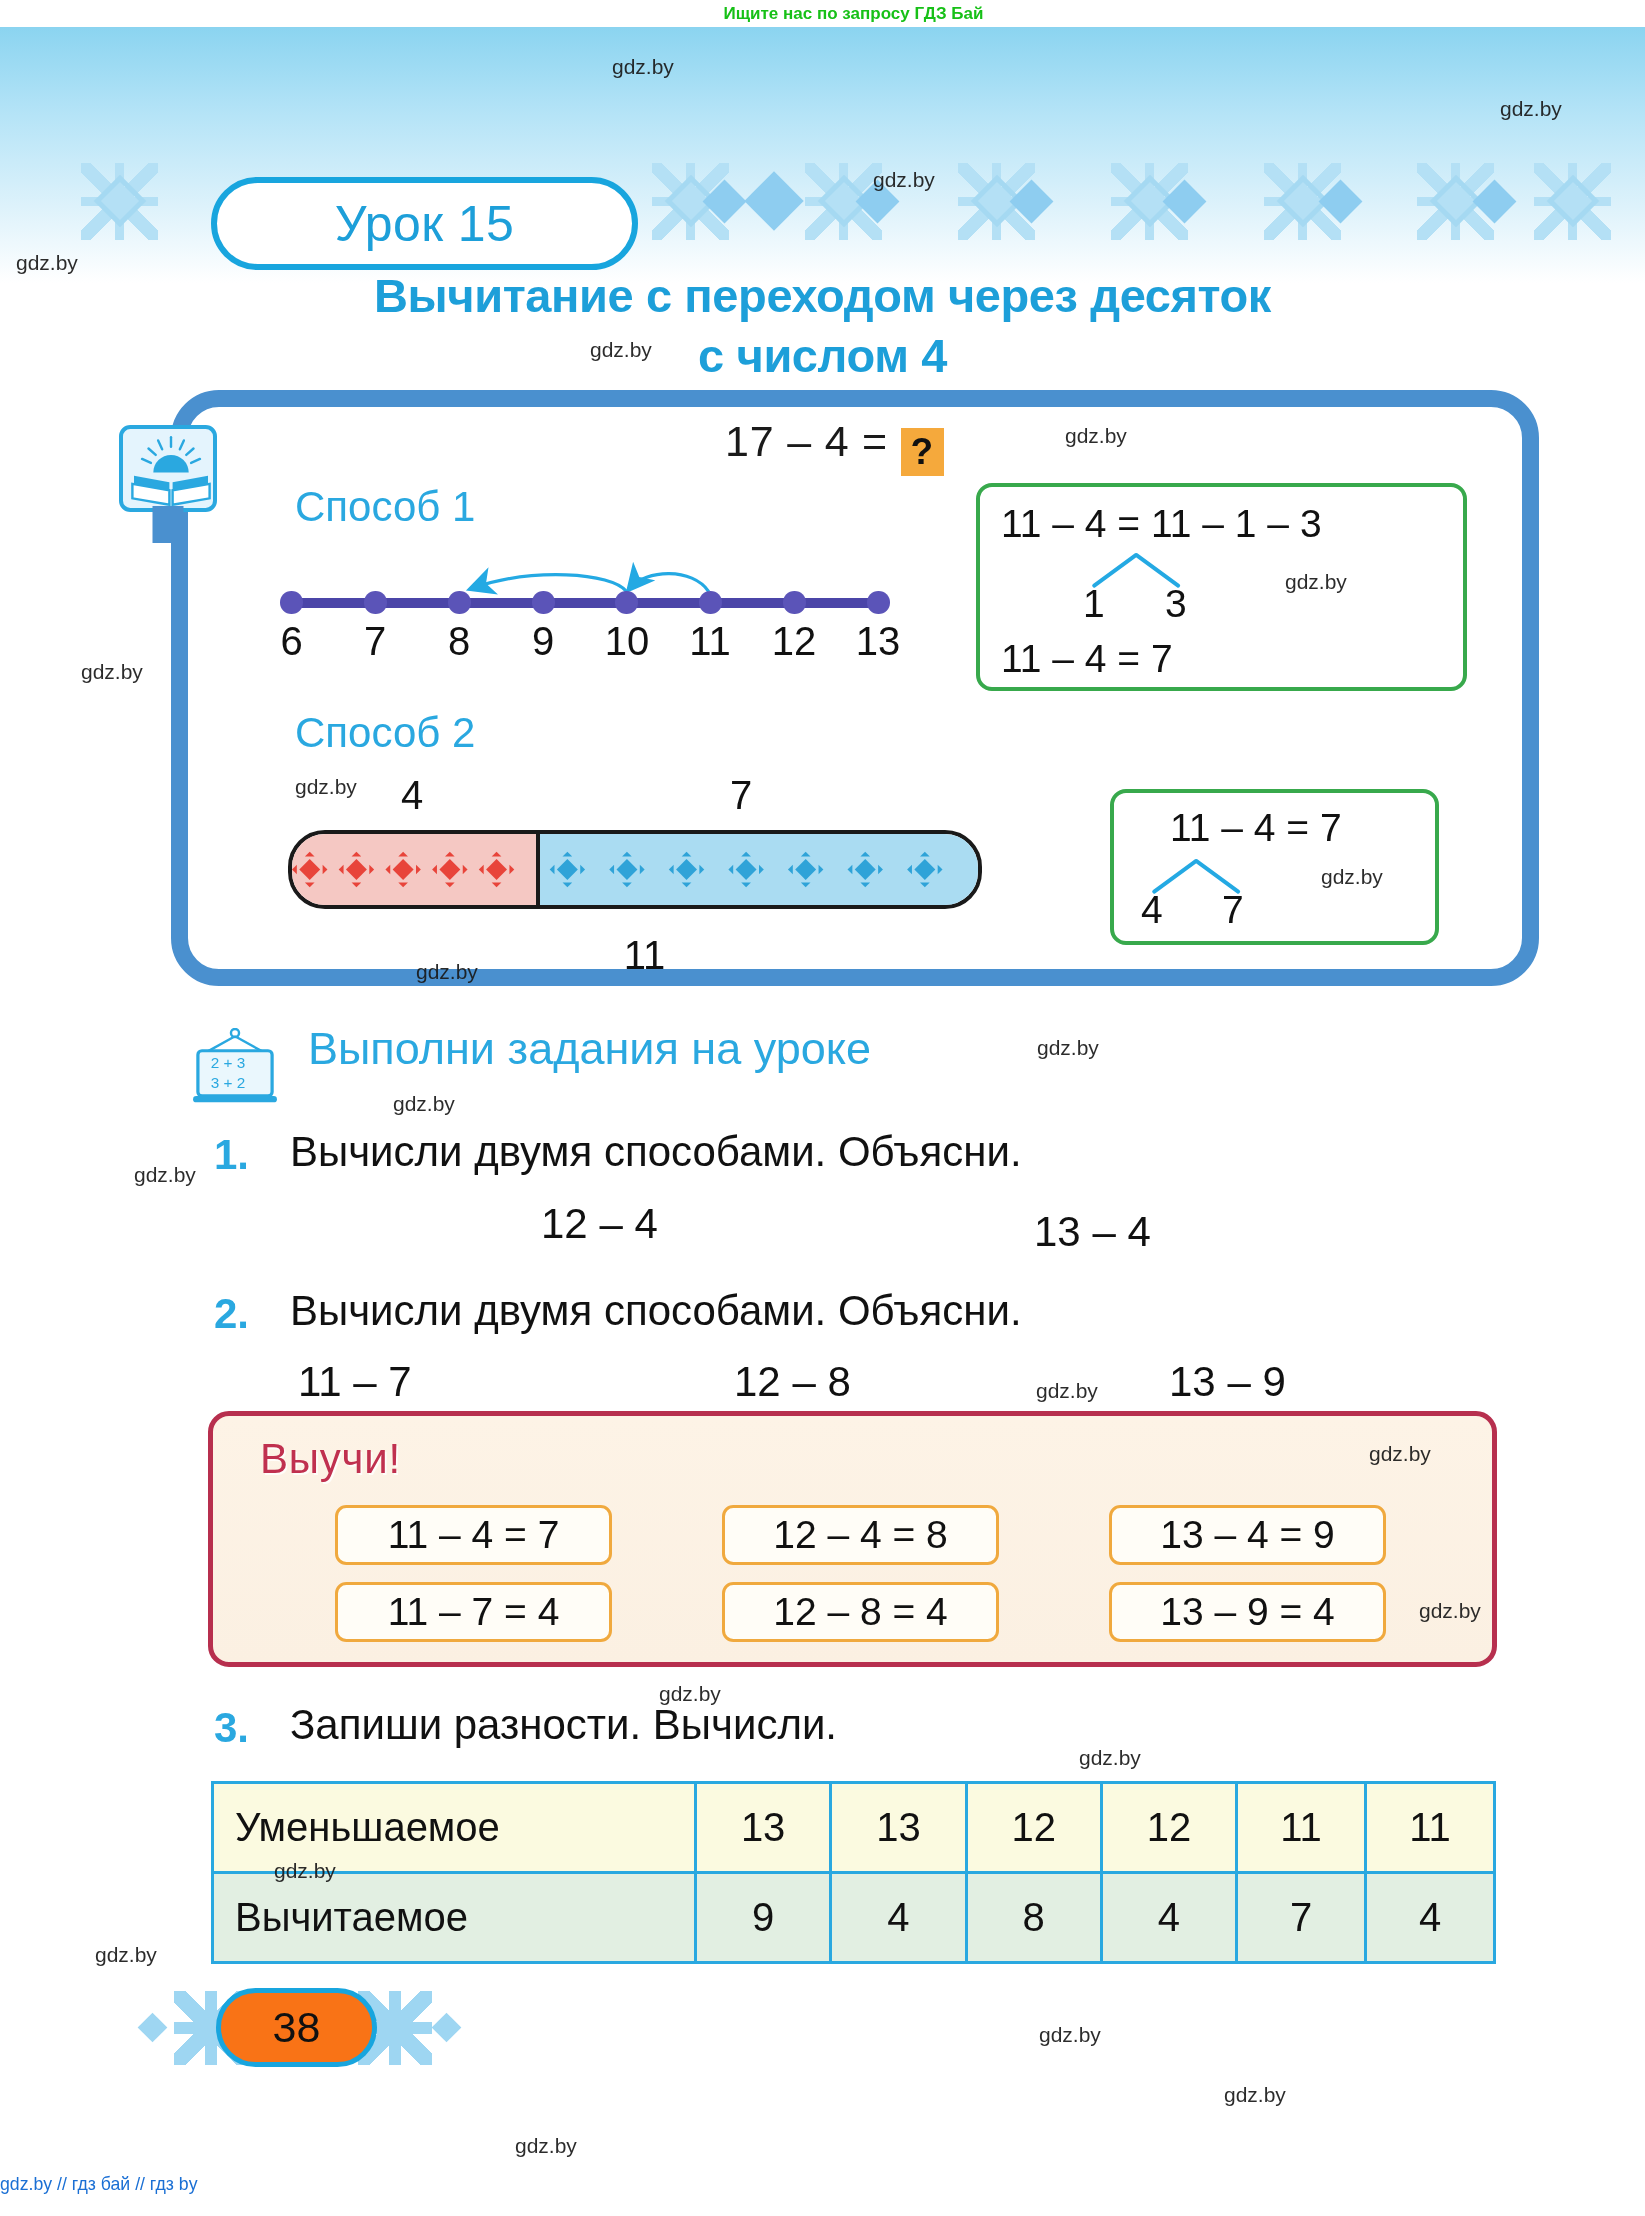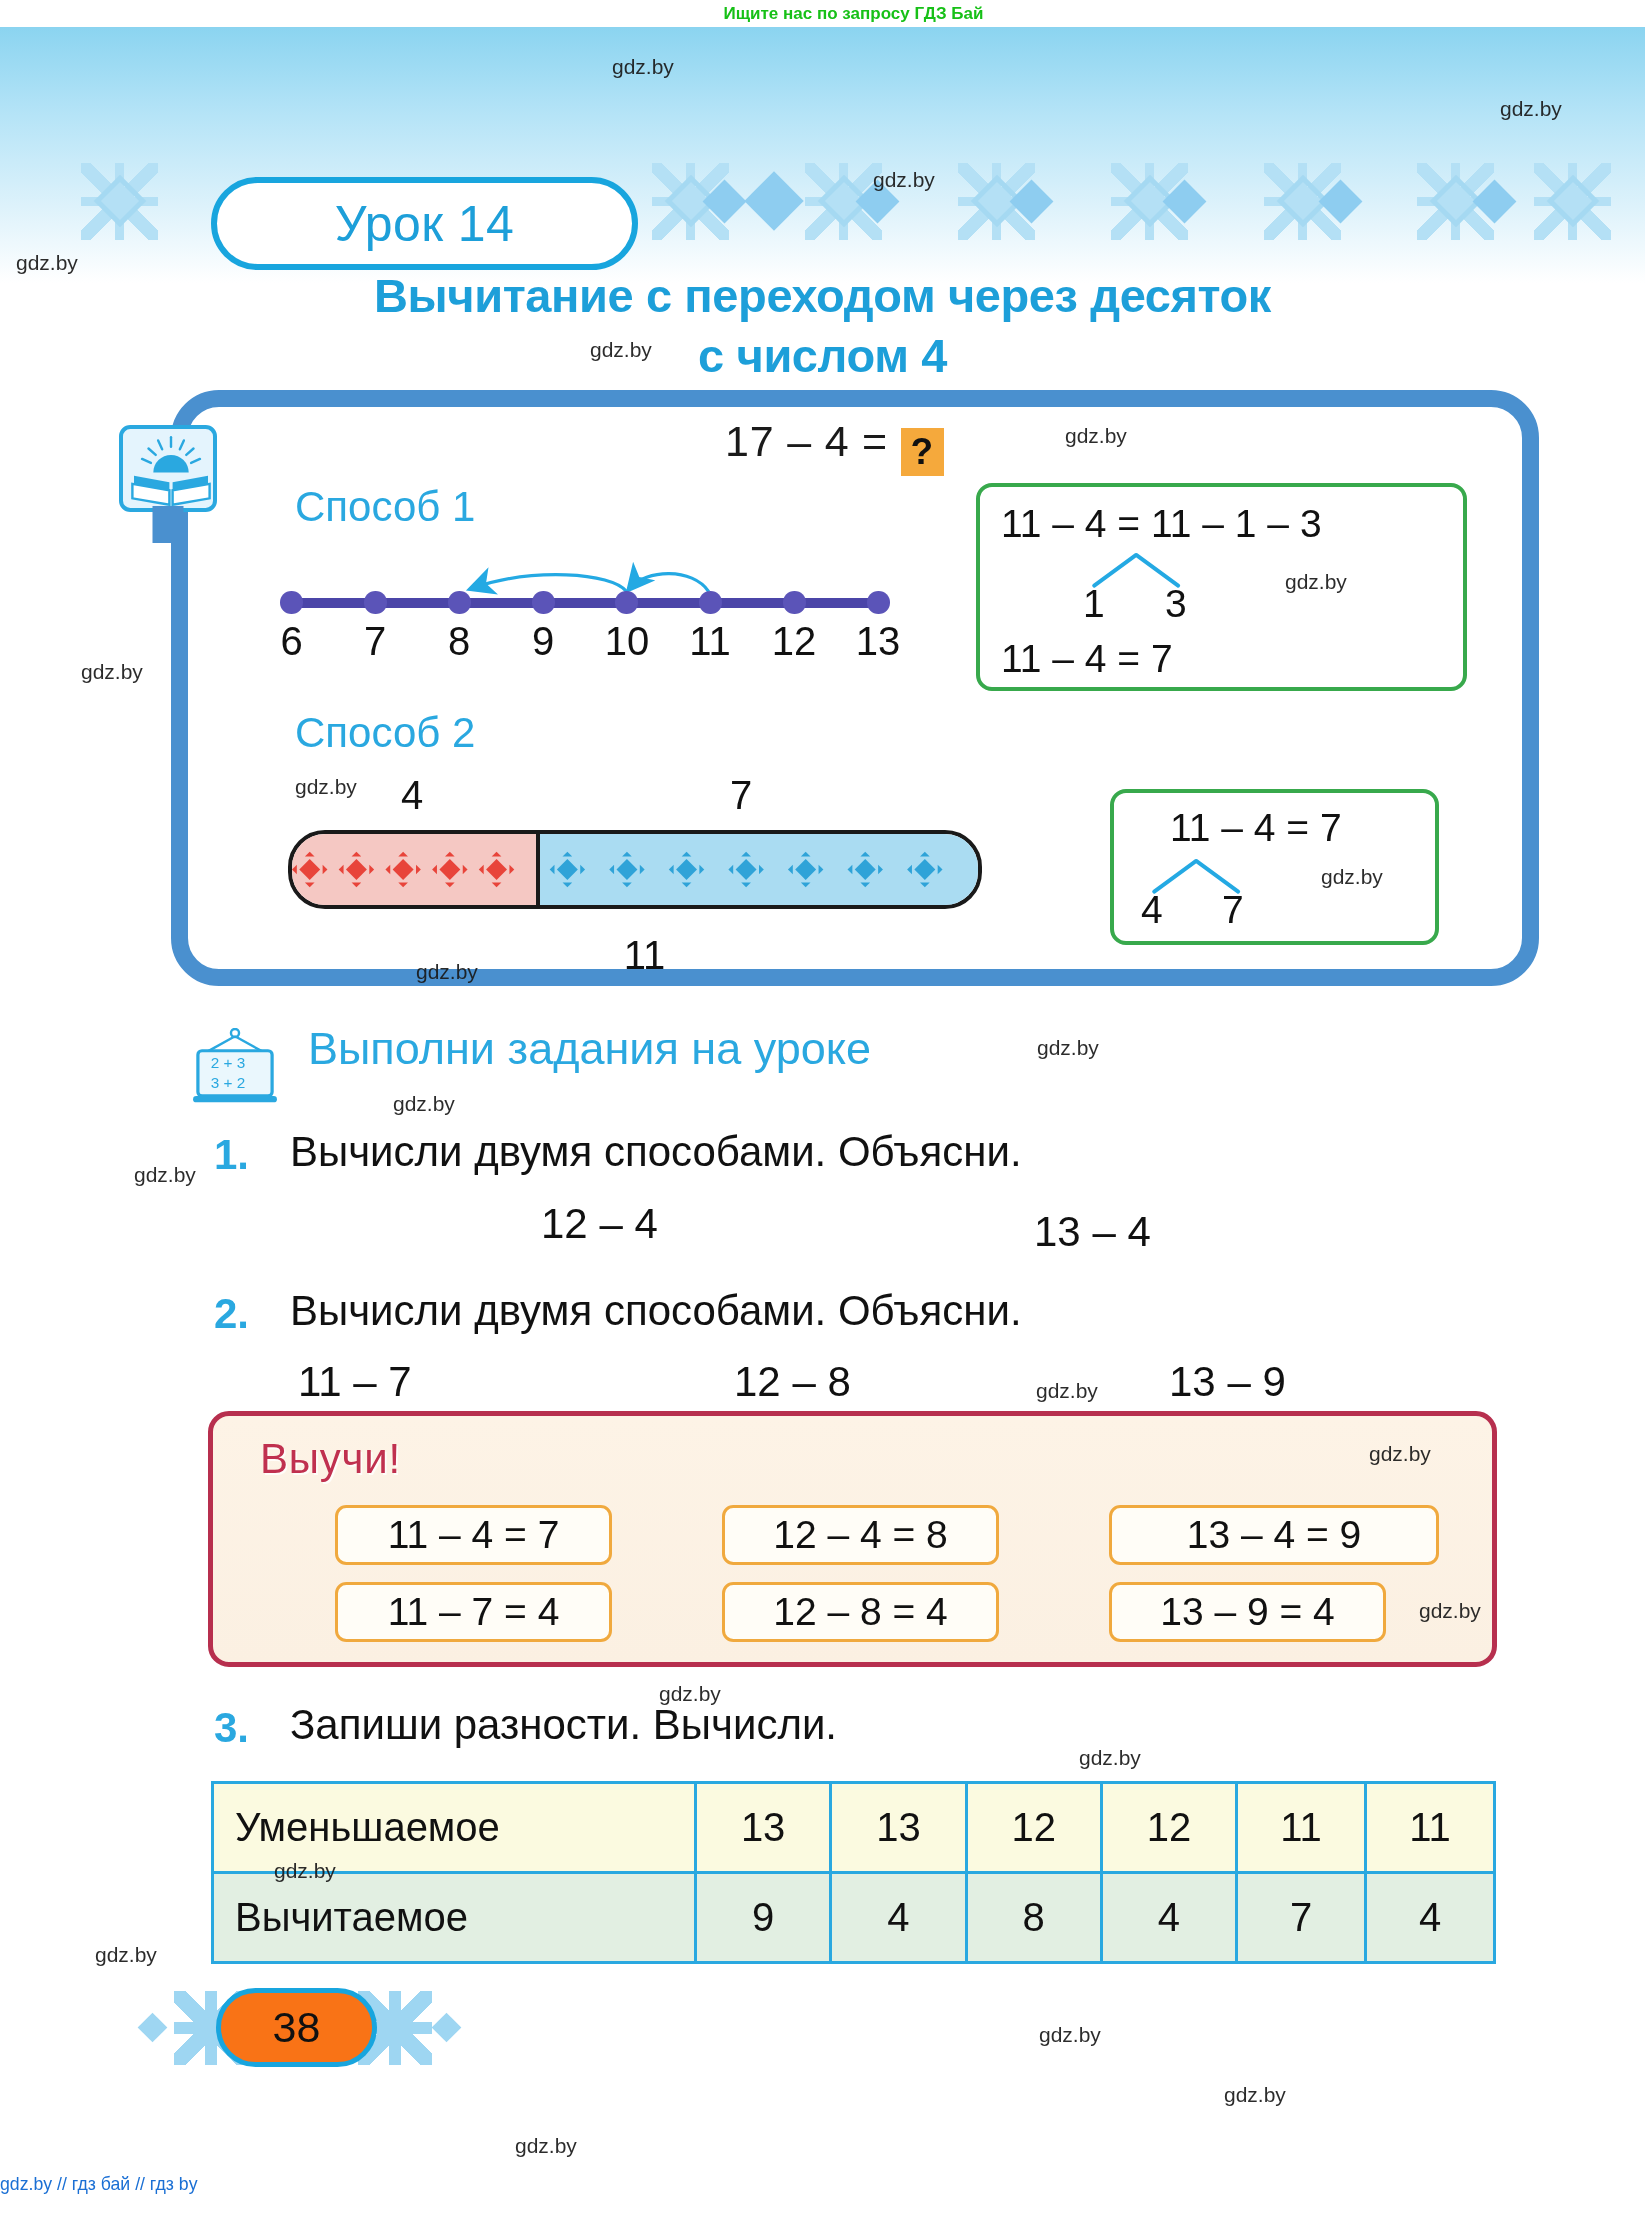--- a/index.html
+++ b/index.html
@@ -251,21 +251,21 @@
         <div class="star" style="left: 1534px;"></div>
         <div class="diamond" style="left: 709px;"></div>
         <div class="diamond big" style="left: 753px;"></div>
         <div class="diamond" style="left: 862px;"></div>
         <div class="diamond" style="left: 1016px;"></div>
         <div class="diamond" style="left: 1169px;"></div>
         <div class="diamond" style="left: 1325px;"></div>
         <div class="diamond" style="left: 1479px;"></div>
       </div>
     <div class="lesson-badge">
-      <span>Урок 14</span>
+      <span>Урок 15</span>
     </div>
   </div>
 
   <div class="sec-title">
     <span>Вычитание с переходом через десяток</span>
     <span class="l2">с числом 4</span>
   </div>
 
   <div class="main-panel"></div>
 
@@ -471,21 +471,21 @@
   <div class="tnum" style="left:214px;top:1290px;">2.</div>
   <div class="ttext" style="left:290px;top:1287px;">Вычисли двумя способами. Объясни.</div>
   <div class="texpr" style="left:298px;top:1358px;">11 – 7</div>
   <div class="texpr" style="left:734px;top:1358px;">12 – 8</div>
   <div class="texpr" style="left:1169px;top:1358px;">13 – 9</div>
 
   <div class="learn-box">
     <div class="learn-title">Выучи!</div>
     <div class="fact" style="left:122px;top:89px;width:277px;">11 – 4 = 7</div>
     <div class="fact" style="left:509px;top:89px;width:277px;">12 – 4 = 8</div>
-    <div class="fact" style="left:896px;top:89px;width:330px;">13 – 4 = 9</div>
+    <div class="fact" style="left:896px;top:89px;width:277px;">13 – 4 = 9</div>
     <div class="fact" style="left:122px;top:166px;width:277px;">11 – 7 = 4</div>
     <div class="fact" style="left:509px;top:166px;width:277px;">12 – 8 = 4</div>
     <div class="fact" style="left:896px;top:166px;width:277px;">13 – 9 = 4</div>
   </div>
 
   <div class="tnum" style="left:214px;top:1704px;">3.</div>
   <div class="ttext" style="left:290px;top:1701px;">Запиши разности. Вычисли.</div>
 
   <div class="tbl">
     <table>

